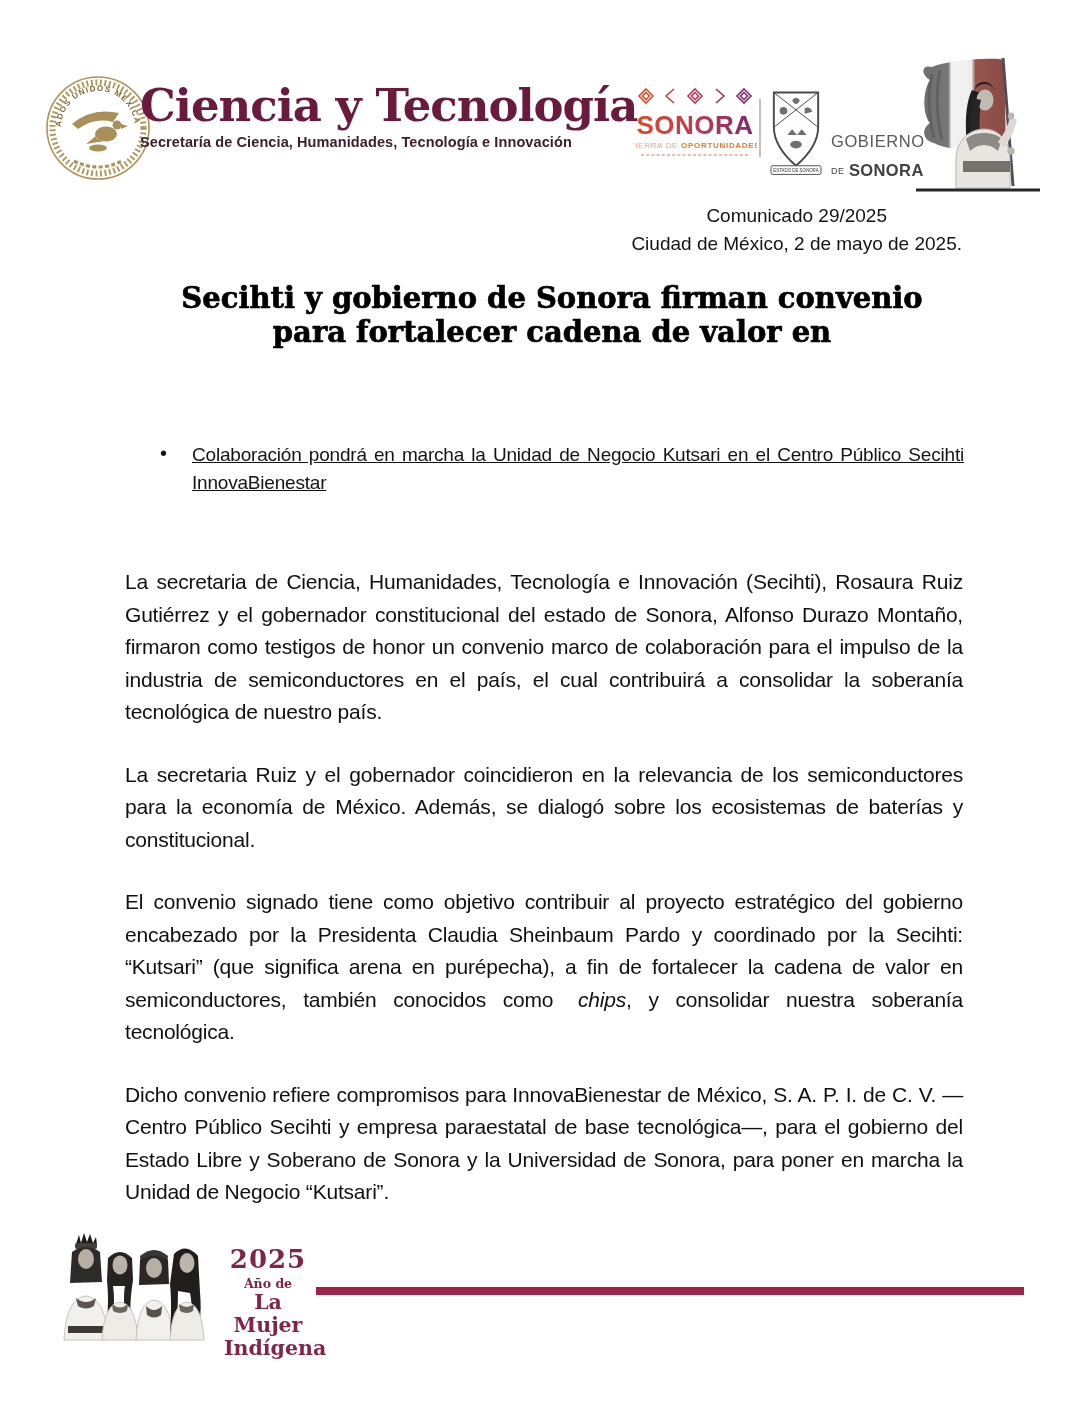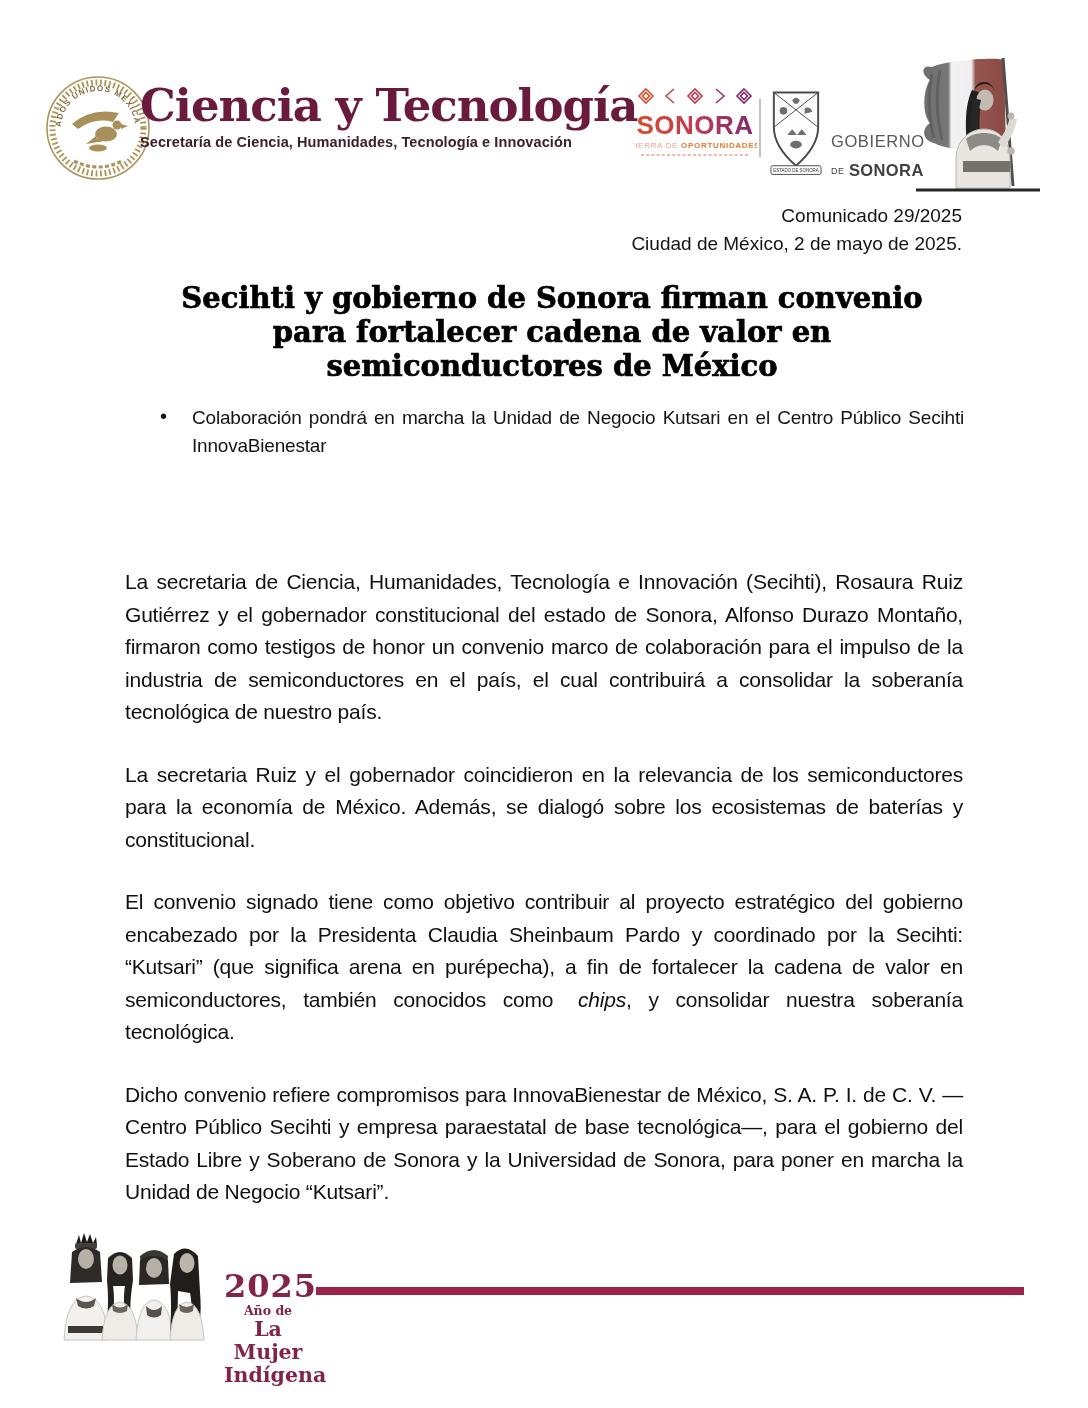--- a/index.html
+++ b/index.html
@@ -24,51 +24,51 @@
   .hdr-divider { position:absolute; left:759px; top:99px; width:2px; height:58px; background:#c5bfc2; }
   .gobsonora { position:absolute; left:770px; top:88px; display:flex; align-items:flex-end; gap:9px; }
   .gob-text { line-height:1; }
   .gob-l1 { font-size:16.5px; color:#58595b; letter-spacing:0.6px; }
   .gob-l2 { margin-top:12px; font-size:16.5px; color:#414042; }
   .gob-de { font-size:9px; vertical-align:2px; letter-spacing:0.4px; }
   .gob-son { font-weight:bold; letter-spacing:0.4px; }
   .flagwoman { position:absolute; left:886px; top:54px; }
 
   
-  .meta { position:absolute; right:126px; top:202px; text-align:right;
+  .meta { position:absolute; right:126px; top:202px; text-align:center;
           font-size:19px; line-height:28px; color:#141414; }
 
   
   .title {
     position:absolute; left:0; right:0; top:281px; text-align:center;
     font-family:"DejaVu Serif", serif; font-weight:bold; font-size:29px;
     line-height:34px; color:#000;margin-left:16px; -webkit-text-stroke:0.7px #000;
   }
   .title span { display:block; }
 
   
-  .bullets { position:absolute; left:158px; top:404px; width:806px; list-style:none; }
+  .bullets { position:absolute; left:158px; top:441px; width:806px; list-style:none;text-decoration:underline; }
   .bullets li {
     position:relative; padding-left:34px; font-size:19px; line-height:27.5px;
     text-align:justify; color:#141414; letter-spacing:-0.2px; margin-bottom:1px;
   }
   .bullets li::before { content:"\2022"; position:absolute; left:2px; top:-1px; font-size:20px; }
 
   
   .bodytext { position:absolute; left:125px; top:566px; width:838px;
               font-size:21px; line-height:32.5px; text-align:justify;
               color:#101010; letter-spacing:-0.2px; }
   .bodytext p { margin:0 0 30px 0; }
   .bodytext em { font-style:italic;margin-left:8px; }
 
   
   .women { position:absolute; left:56px; top:1228px; }
   .yearblock { position:absolute; left:224px; top:1241px; width:88px; text-align:center;
                color:#82244A; font-family:"DejaVu Serif", serif; font-weight:bold; }
-  .year { font-size:32px; line-height:36px; letter-spacing:1px;margin-top:27px; }
+  .year { font-size:26px; line-height:36px; letter-spacing:1px; }
   .yb-s { font-size:12.5px; line-height:14px; }
   .yb-m { font-size:20.5px; line-height:23px; }
   .footer-rule { position:absolute; left:316px; top:1287px; width:708px; height:8px; background:#9D2449; }
 </style>
 </head>
 <body>
 
 <div class="page">
 
   <div class="seal">
@@ -179,21 +179,20 @@
   </div>
 
   <div class="meta">
     <div>Comunicado 29/2025</div>
     <div>Ciudad de México, 2 de mayo de 2025.</div>
   </div>
 
   <h1 class="title">
     <span>Secihti y gobierno de Sonora firman convenio</span>
     <span>para fortalecer cadena de valor en</span>
-    <span>semiconductores de México</span>
   </h1>
 
   <ul class="bullets">
     <li>Colaboración pondrá en marcha la Unidad de Negocio Kutsari en el Centro Público Secihti InnovaBienestar</li>
   </ul>
 
   <div class="bodytext">
     <p>La secretaria de Ciencia, Humanidades, Tecnología e Innovación (Secihti), Rosaura Ruiz Gutiérrez y el gobernador constitucional del estado de Sonora, Alfonso Durazo Montaño, firmaron como testigos de honor un convenio marco de colaboración para el impulso de la industria de semiconductores en el país, el cual contribuirá a consolidar la soberanía tecnológica de nuestro país.</p>
     <p>La secretaria Ruiz y el gobernador coincidieron en la relevancia de los semiconductores para la economía de México. Además, se dialogó sobre los ecosistemas de baterías y constitucional.</p>
     <p><span>El convenio signado tiene como objetivo contribuir al proyecto estratégico del gobierno encabezado por la Presidenta Claudia Sheinbaum Pardo y coordinado por la Secihti: “Kutsari” (que significa arena en purépecha), a fin de fortalecer la cadena de valor en semiconductores, también conocidos como </span><em>chips</em><span>, y consolidar nuestra soberanía tecnológica.</span></p>

